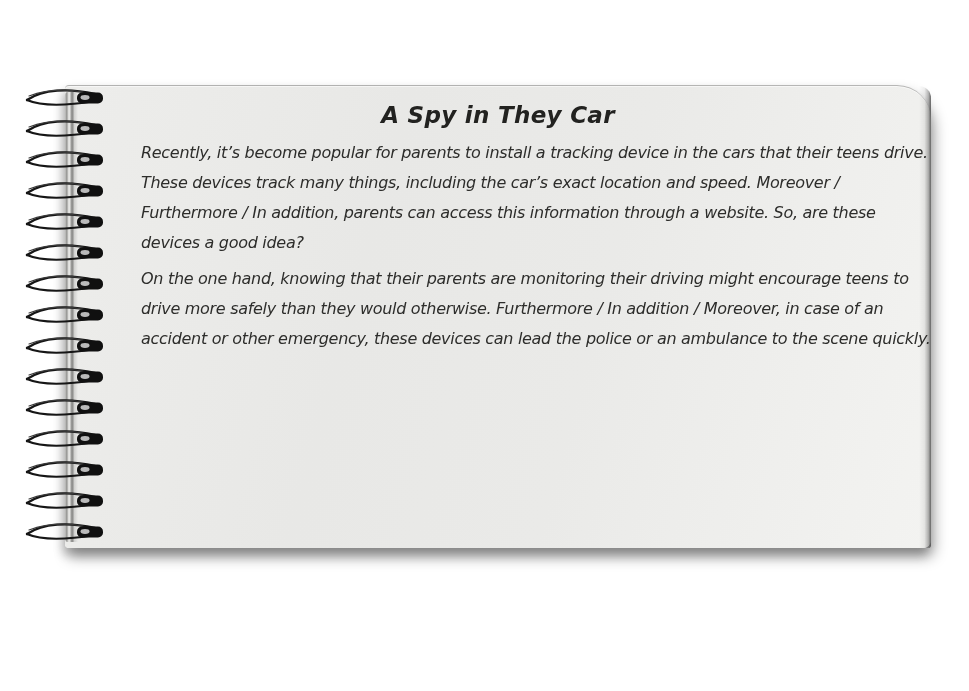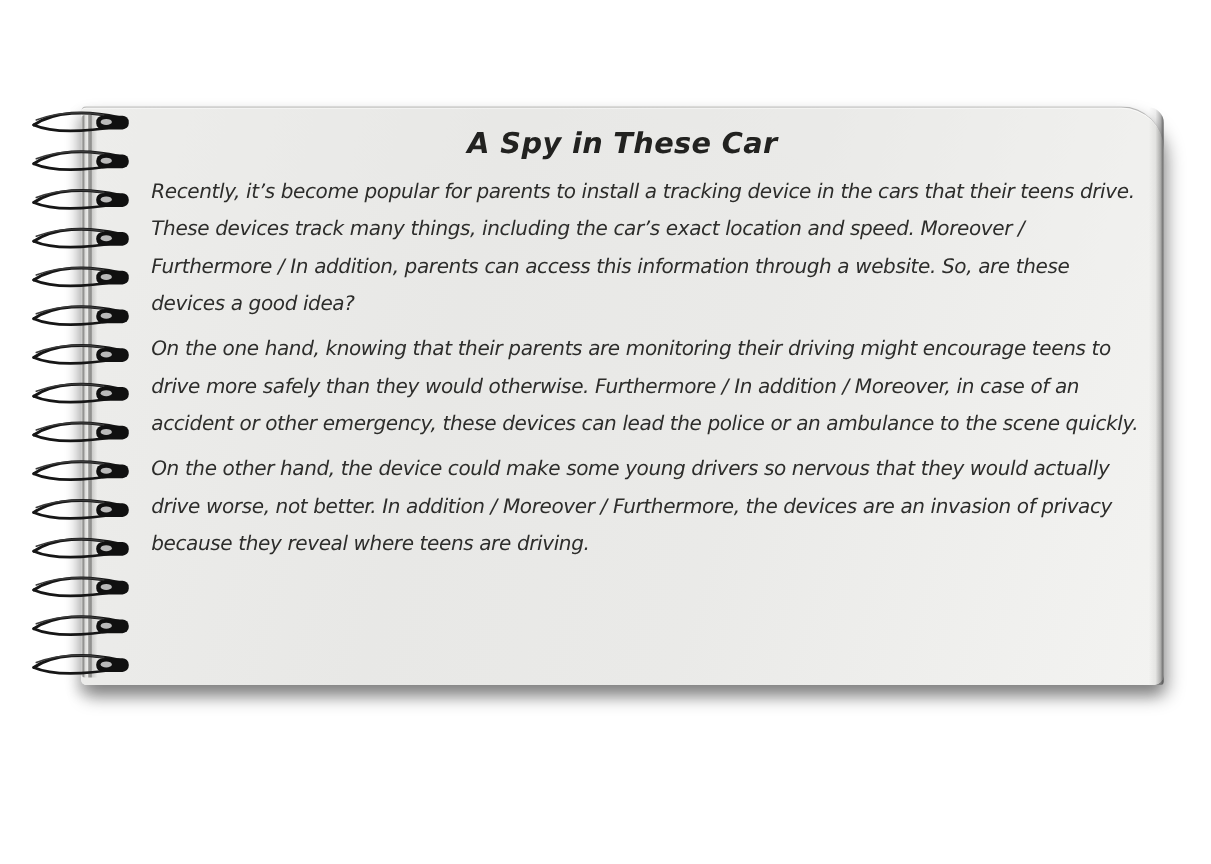--- a/index.html
+++ b/index.html
@@ -49,21 +49,21 @@
   
   .title{
     margin:16px 0 4px 0;
     text-align:center;
     font-family:"DejaVu Sans",sans-serif;
     font-style:italic;font-weight:bold;
     font-size:23px;letter-spacing:.3px;
     color:#222220;
   }
   .content{
-    position:absolute;left:56px;top:52px;width:792px;
+    position:absolute;left:76px;top:52px;width:792px;
   }
   .content p{
     margin:0 0 6px 0;
     font-family:"DejaVu Sans",sans-serif;
     font-style:italic;
     font-size:16px;line-height:30px;
     letter-spacing:-.3px;
     color:#2d2d2b;
   }
   
@@ -77,26 +77,25 @@
 </style>
 </head>
 <body>
 
 <div class="notebook">
 
   <div class="page">
     <div class="spine-lines"></div>
     <div class="page-edge"></div>
 
-    <h1 class="title">A Spy in These Car</h1>
+    <h1 class="title">A Spy in They Car</h1>
 
     <div class="content">
       <p>Recently, it’s become popular for parents to install a tracking device in the cars that their teens drive. These devices track many things, including the car’s exact location and speed. Moreover / Furthermore / In addition, parents can access this information through a website. So, are these devices a good idea?</p>
       <p>On the one hand, knowing that their parents are monitoring their driving might encourage teens to drive more safely than they would otherwise. Furthermore / In addition / Moreover, in case of an accident or other emergency, these devices can lead the police or an ambulance to the scene quickly.</p>
-      <p>On the other hand, the device could make some young drivers so nervous that they would actually drive worse, not better. In addition / Moreover / Furthermore, the devices are an invasion of privacy because they reveal where teens are driving.</p>
     </div>
   </div>
 
   <div class="coil">
       <svg class="loop" viewBox="0 0 84 26" width="84" height="26" style="top: 0px;">
     <path d="M2,14 C18,3 44,2 70,8" fill="none" stroke="#161616" stroke-width="2.4" stroke-linecap="round"></path>
     <path d="M2,14 C18,21 46,19 70,15" fill="none" stroke="#161616" stroke-width="2.2" stroke-linecap="round"></path>
     <path d="M4,10 C20,4 40,3 58,6" fill="none" stroke="#3a3a3a" stroke-width="1.2" stroke-linecap="round"></path>
     <rect x="52" y="6.5" width="26" height="11" rx="5" fill="#101010"></rect>
     <ellipse cx="60" cy="11.5" rx="4.5" ry="2.4" fill="#d8d8d8" opacity=".85"></ellipse>

